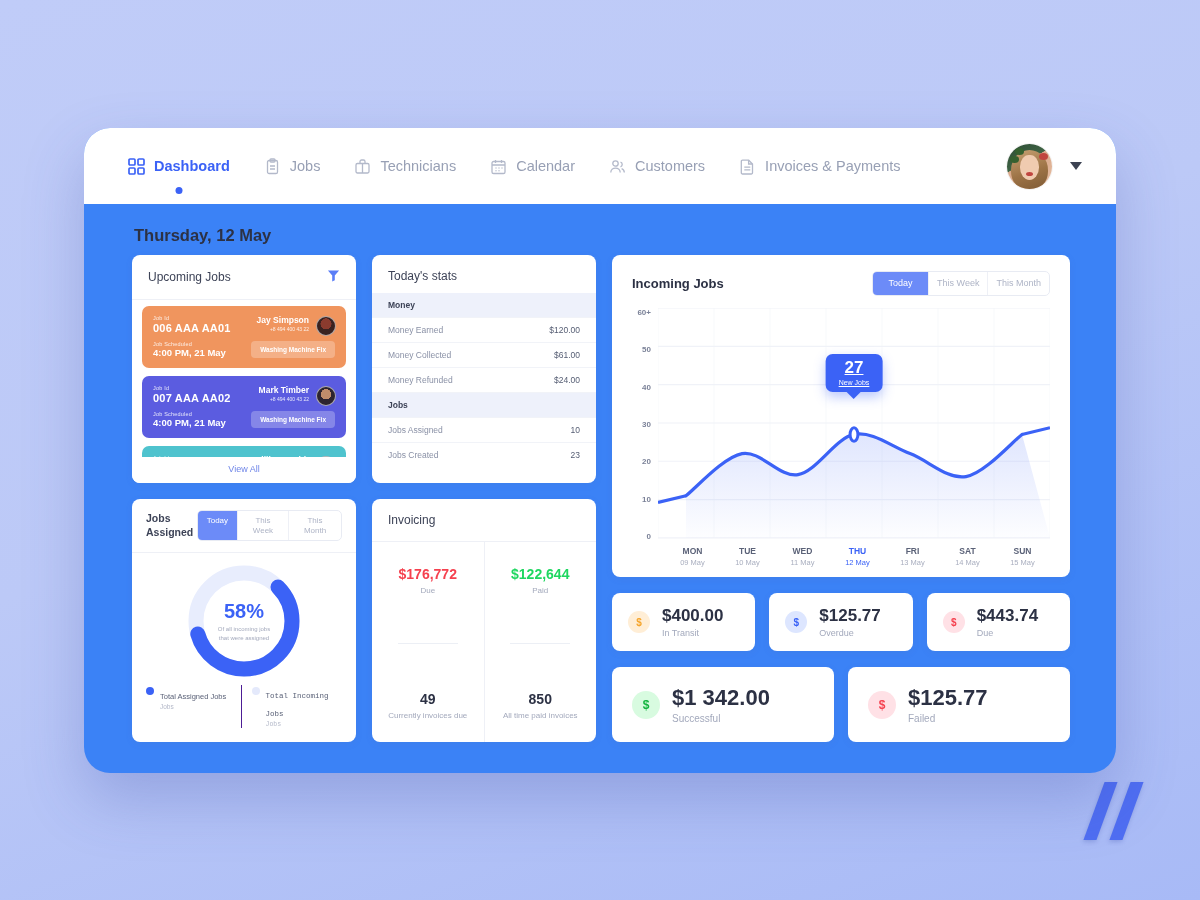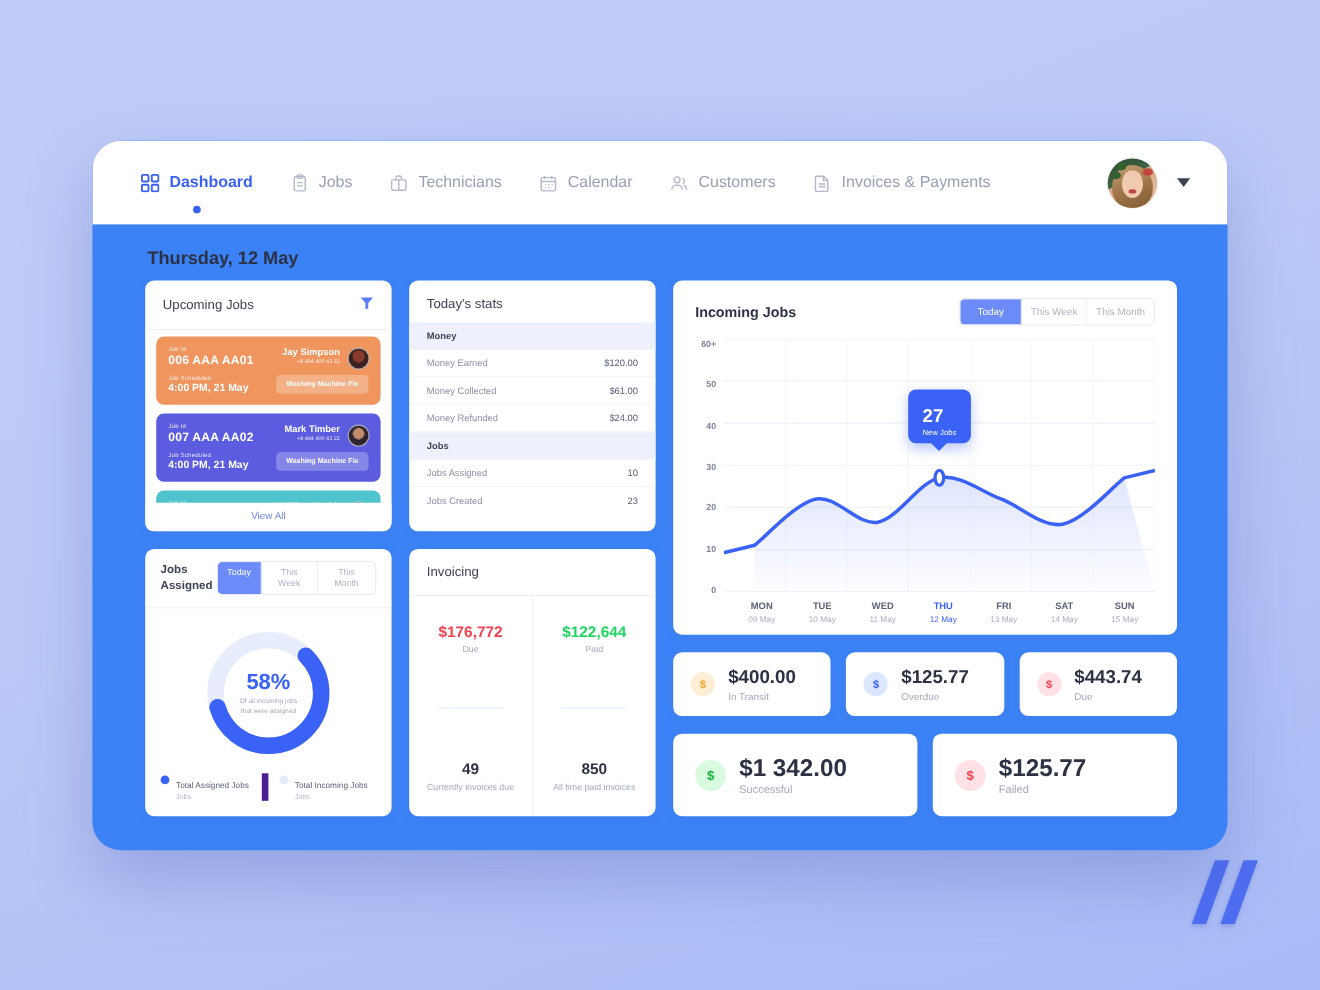--- a/index.html
+++ b/index.html
@@ -202,21 +202,21 @@
   .donut { position: relative; width: 120px; height: 120px; }
   .donut svg { transform: rotate(-90deg); display:block; }
   .donut .center {
     position: absolute; inset: 0; display: flex; flex-direction: column;
     align-items: center; justify-content: center; text-align: center;
   }
   .donut .pct { font-size: 20px; font-weight: bold; color: #3b62f6; }
   .donut .sub { font-size: 6px; color: #a3a9bc; line-height: 1.45; margin-top: 2px; }
   .legend { display: flex; padding: 0 14px 14px; gap: 4px; }
   .legend .item { flex: 1; display: flex; gap: 6px; align-items: flex-start; }
-  .legend .item + .item { border-left: 6px solid #4c1d95; padding-left: 10px; }
+  .legend .item + .item { border-left: 1px solid #4c1d95; padding-left: 10px; font-family: Liberation Mono, monospace; }
   .legend .dot { width: 8px; height: 8px; border-radius: 50%; margin-top: 2px; flex: none; }
   .legend .lt { font-size: 7.5px; color: #5b6278; line-height: 1.35; }
   .legend .ls { font-size: 6.5px; color: #b4b9c9; }
 
   
   .invoicing { flex: 1; display: flex; flex-direction: column; }
   .inv-body { flex: 1; display: flex; }
   .inv-col {
     flex: 1; display: flex; flex-direction: column; align-items: center;
     justify-content: space-between; padding: 24px 8px 22px;
@@ -247,22 +247,23 @@
   .xaxis {
     display: flex; position: absolute; left: 33px; right: 0; bottom: 0;
   }
   .xtick { flex: 1; text-align: center; }
   .xtick .d { font-size: 8.5px; font-weight: bold; color: #5b6278; }
   .xtick .dt { font-size: 7.5px; color: #a9aebf; margin-top: 2px; }
   .xtick.active .d, .xtick.active .dt { color: #3b62f6; }
   .tooltip {
     position: absolute; left: 50%; transform: translateX(-50%);
     top: 20px; background: #3b62f6; border-radius: 7px;
-    padding: 16px 13px 6px; text-align: left; color: #fff;
+    padding: 5px 13px 6px; text-align: center; color: #fff;
     box-shadow: 0 5px 12px rgba(59,98,246,.35);
+    text-decoration: underline;
   }
   .tooltip .tv { font-size: 17px; font-weight: bold; line-height: 1; }
   .tooltip .tl { font-size: 7px; margin-top: 3px; }
   .tooltip:after {
     content: ""; position: absolute; left: 50%; transform: translateX(-50%);
     bottom: -7px; border-left: 8px solid transparent;
     border-right: 8px solid transparent; border-top: 8px solid #3b62f6;
   }
 
   

